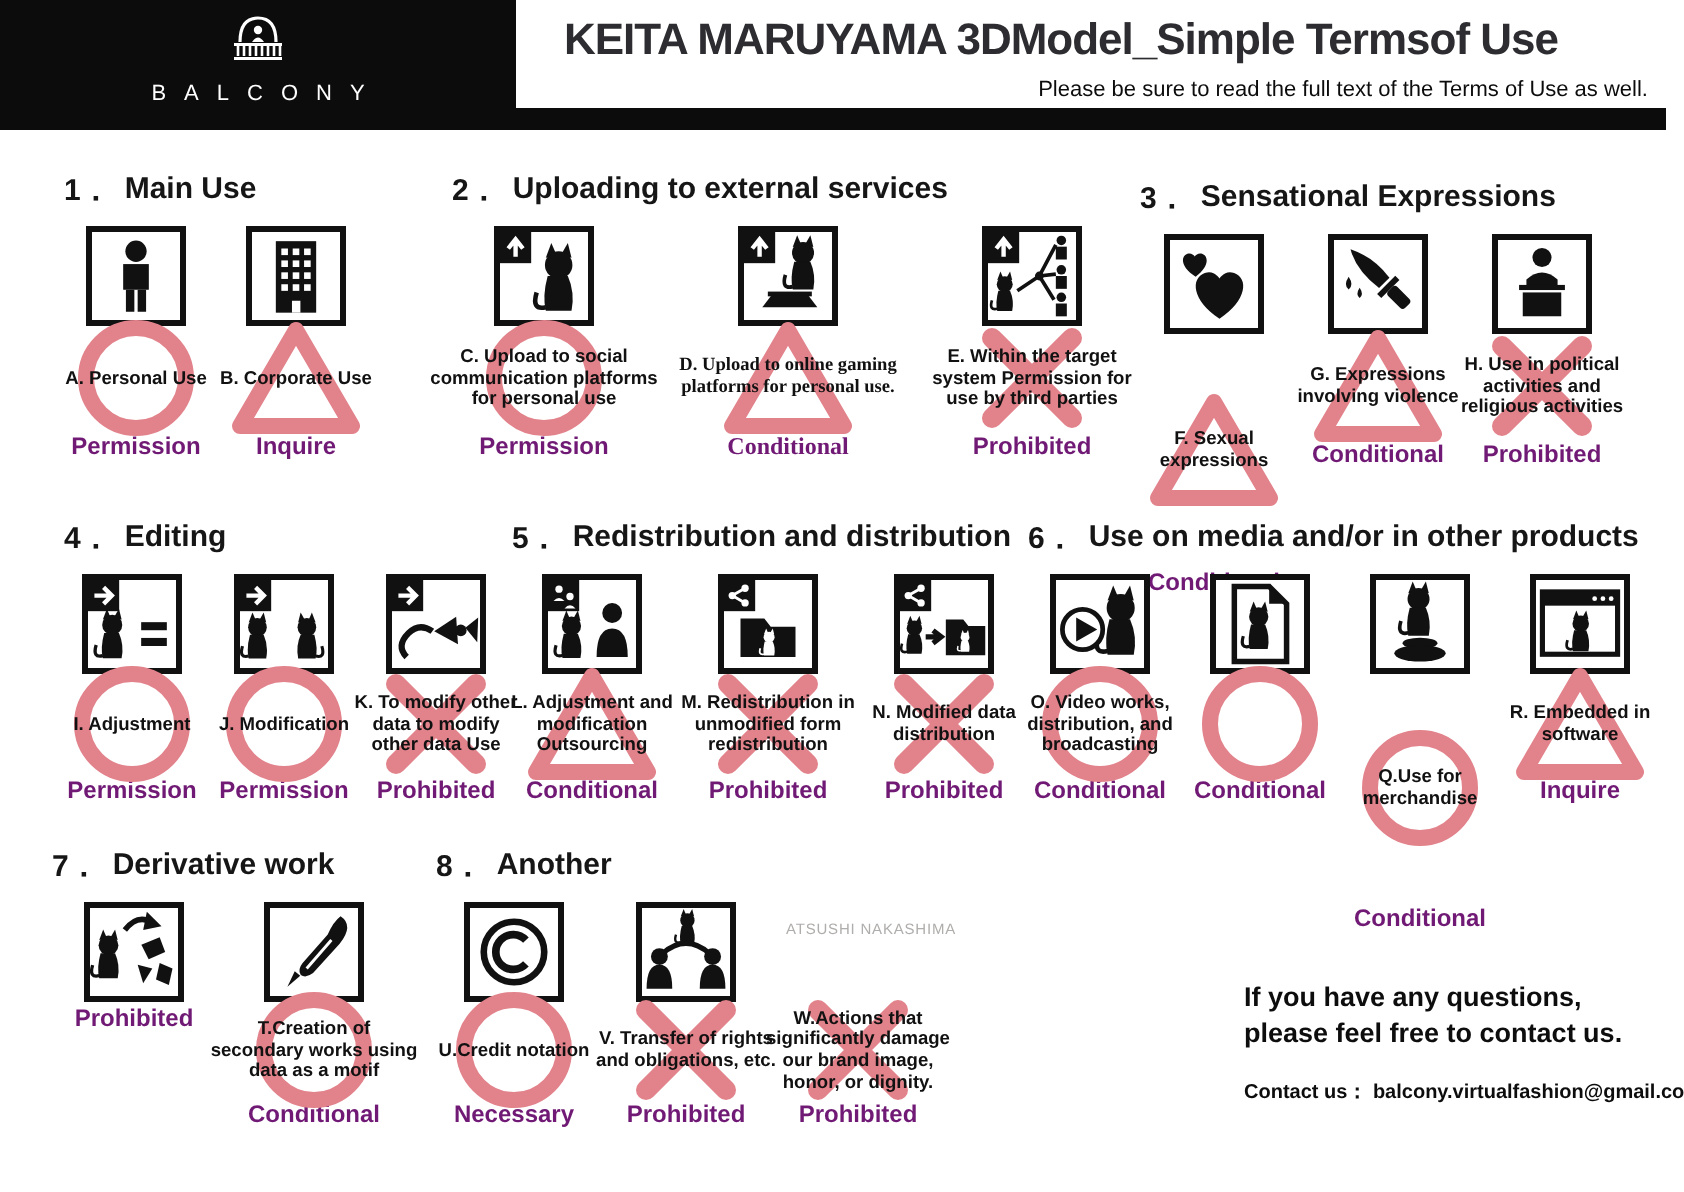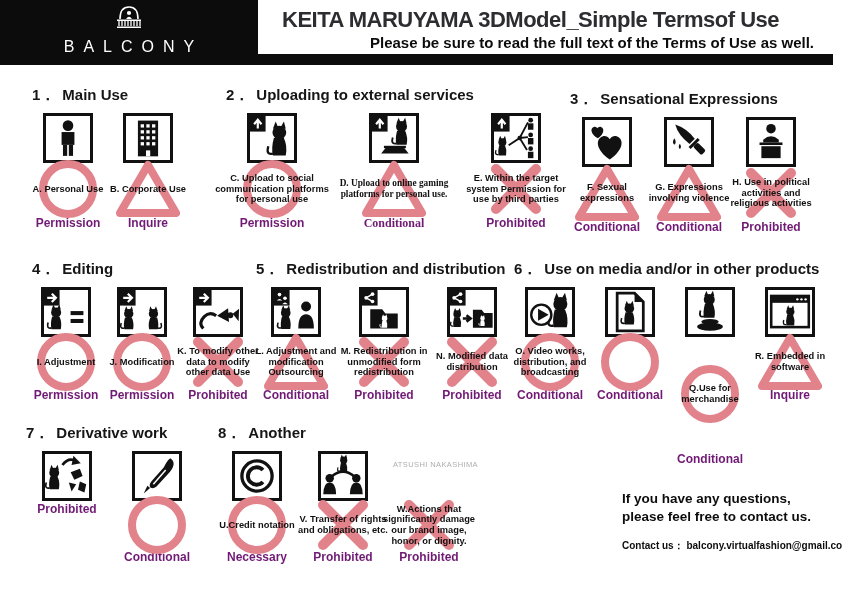--- a/index.html
+++ b/index.html
@@ -2,25 +2,25 @@
 <html style="--mark: #e2828b;"><head>
 <meta charset="utf-8">
 <style>
   *{margin:0;padding:0;box-sizing:border-box}
   html,body{background:#fff}
   body{font-family:"Liberation Sans",sans-serif;color:#111}
   .page{position:relative;width:842px;height:596px;background:#fff;overflow:hidden}
   
   .logo-block{position:absolute;left:0;top:0;width:258px;height:58px;background:#0c0c0c;
     display:flex;flex-direction:column;align-items:center;justify-content:center;gap:1px;z-index:2}
-  .logo-text{color:#fff;font-size:16px;font-weight:400;letter-spacing:9px;text-indent:9px}
+  .logo-text{color:#fff;font-size:11px;font-weight:400;letter-spacing:9px;text-indent:9px}
   .title-box{position:absolute;left:262px;top:0;width:574px;height:54px;background:#fff;z-index:2;
     padding:7px 10px 0 20px}
   .title-box h1{font-size:22px;font-weight:700;color:#2d2d31;letter-spacing:-0.5px;white-space:nowrap}
-  .subtitle{position:absolute;right:22px;bottom:3px;font-size:15px;font-weight:700;color:#0c0c0c;white-space:nowrap}
+  .subtitle{position:absolute;right:12px;bottom:3px;font-size:11px;font-weight:400;color:#0c0c0c;white-space:nowrap}
   .black-strip{position:absolute;left:0;top:54px;width:833px;height:11px;background:#0c0c0c;z-index:1}
   
   #content{position:absolute;left:0;top:0;width:100%;height:100%}
   .sec{position:absolute}
   .sec-h{display:flex;gap:7px;font-size:15px;font-weight:700;margin:0 0 4px 4px;white-space:nowrap;color:#161616}
   .items{display:flex;align-items:flex-start}
   .item{display:flex;flex-direction:column;align-items:center;flex:none}
   .icon-box{width:50px;height:50px;border:3px solid #111;background:#fff;
     display:flex;align-items:center;justify-content:center;margin-top:4px}
   .icon-box.none{visibility:hidden}
@@ -217,21 +217,21 @@
             <div class="status">Prohibited</div>
           </div>
         </div>
       </section>
       <section class="sec row1" style="left: 566px; top: 90px;">
         <h2 class="sec-h">
           <span>3．</span>
           <span>Sensational Expressions</span>
         </h2>
         <div class="items">
-          <div class="item" style="width: 82px;">
+          <div class="item" style="width: 82px; gap: 32px;">
             <div class="icon-box">
               <svg viewBox="0 0 48 48" width="44" height="44" fill="#111111">
                 <path d="M27 43 C12 33 11 21 19 18 C24 16 27 21 27 21 C27 21 30 16 35 18 C43 21 42 33 27 43 Z"></path>
                 <path d="M14 20 C6 15 5.5 9 9.5 7.5 C12 6.7 13.5 9 13.5 9 C13.5 9 15 6.7 17.5 7.5 C21.5 9 21 15 14 20 Z"></path>
               </svg>
             </div>
             <div class="label-area">
               <div class="mark"><svg width="64" height="58" viewBox="0 0 64 58">
                   <polygon points="32,5 60,53 4,53" fill="none" stroke="#e2828b" stroke-width="8" stroke-linejoin="round"></polygon>
                 </svg></div>
@@ -617,20 +617,21 @@
               <svg viewBox="0 0 48 48" width="44" height="44" fill="#111111">
                 <path d="M38.5 4.5 Q46 9.5 38 19.5 L23.5 35.5 Q19.5 38.5 16.8 36.5 Q14.8 33.8 17.8 30 L31.5 14.5 Q34.5 7.5 38.5 4.5 Z"></path>
                 <polygon points="16.5,37 9.5,43 13.5,34.5"></polygon>
                 <path d="M20 33 L33.5 17.5" stroke="#fff" stroke-width="1.6" fill="none"></path>
               </svg>
             </div>
             <div class="label-area">
               <div class="mark">
                 <div class="mk-circle"></div>
               </div>
+              <div class="label">T.Creation of secondary works using data as a motif</div>
             </div>
             <div class="status">Conditional</div>
           </div>
         </div>
       </section>
       <section class="sec row3" style="left: 214px; top: 424px;">
         <h2 class="sec-h">
           <span>8．</span>
           <span>Another</span>
         </h2>

